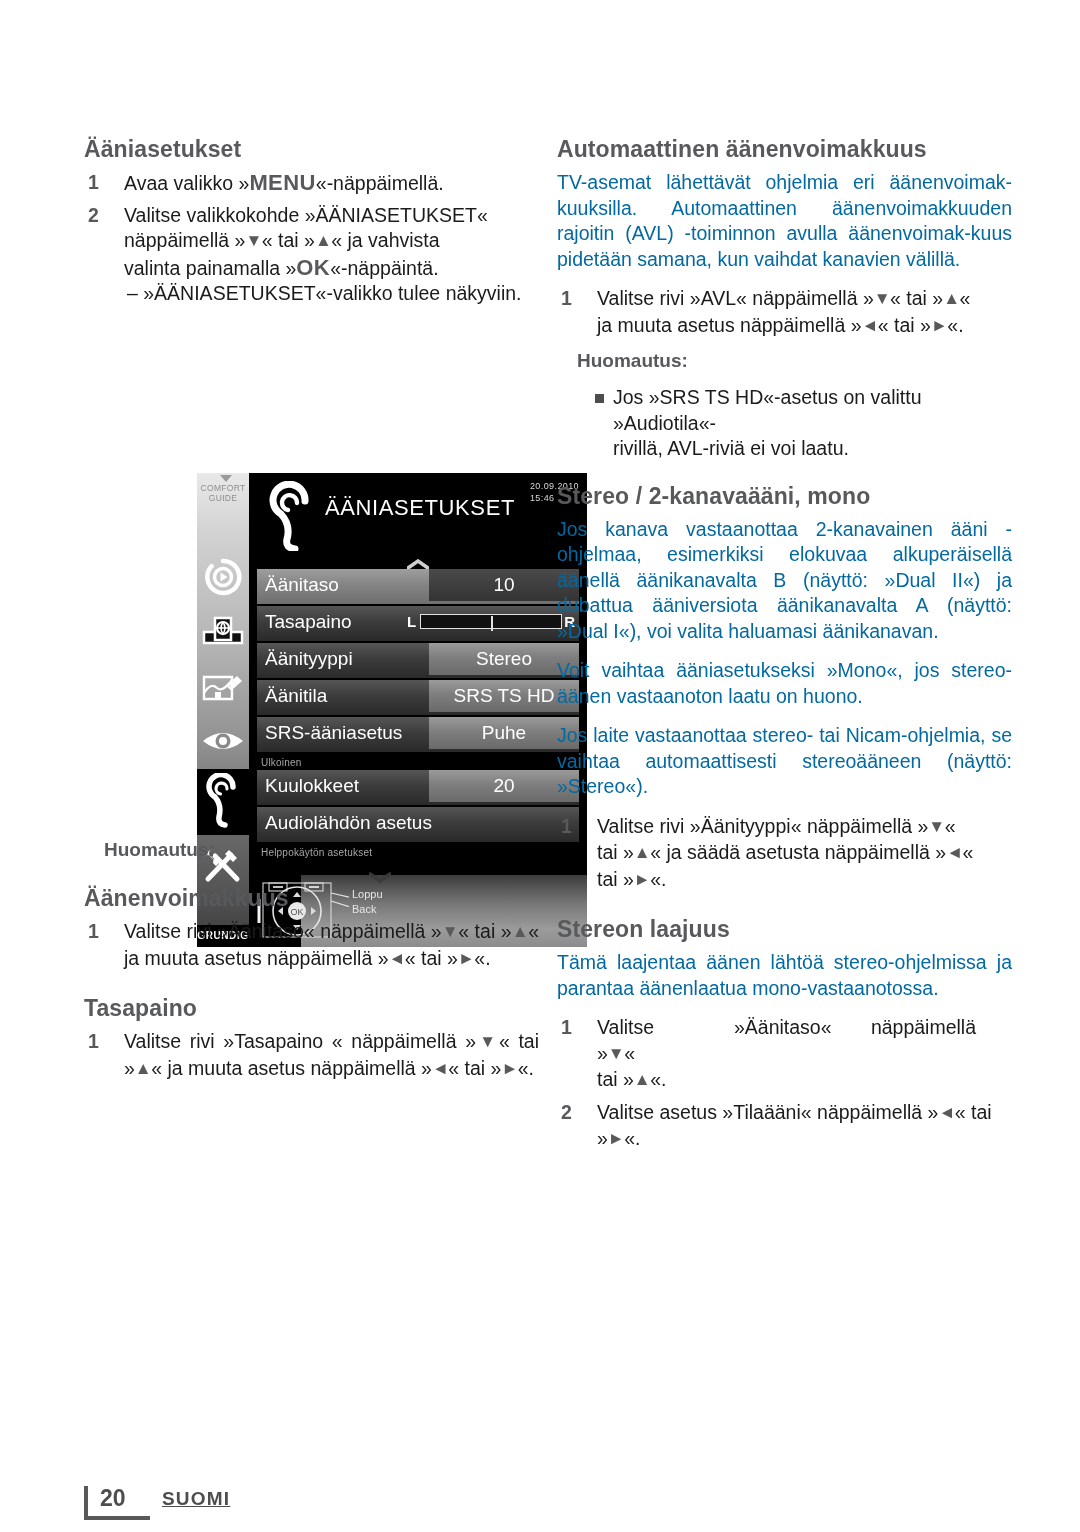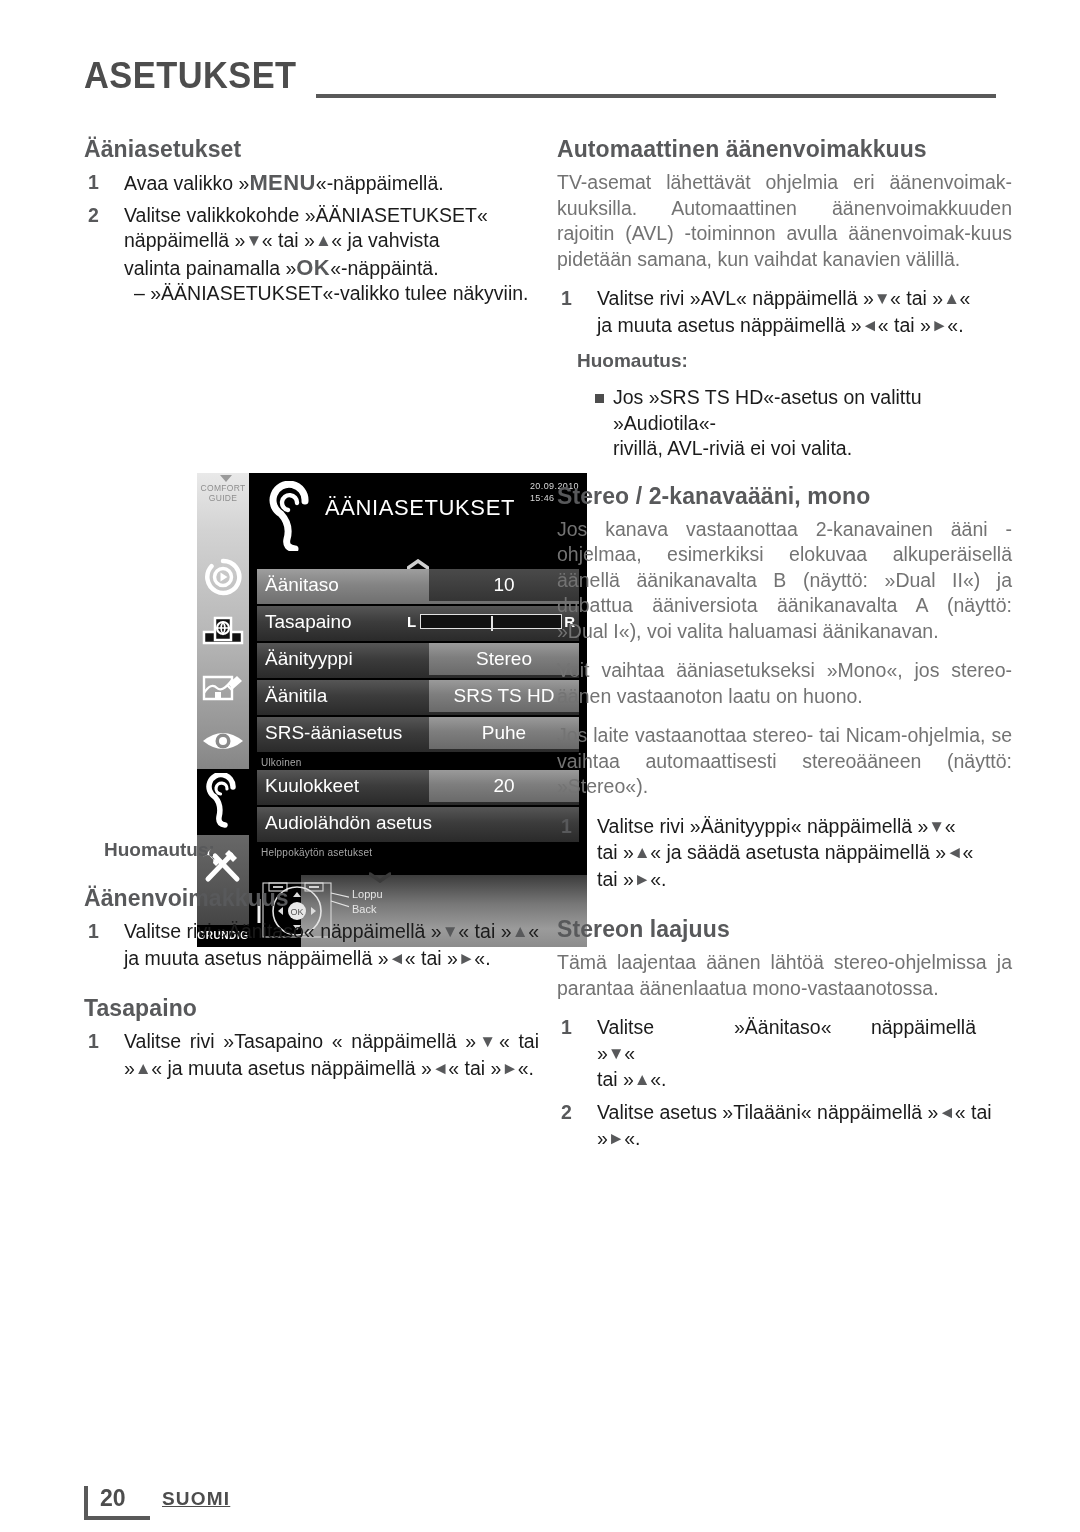--- a/index.html
+++ b/index.html
@@ -34,36 +34,36 @@
   h2.sec{
     font-size:23px;font-weight:bold;color:#58595b;
     margin:0 0 7px 0;line-height:28px;letter-spacing:0.1px;
   }
   h3.note-h{
     font-size:19px;font-weight:bold;color:#58595b;
     margin:10px 0 3px 0;line-height:24px;
   }
   p.body{
     font-size:19.5px;line-height:25.5px;margin:0 0 14px 0;
-    text-align:justify;color:#737373;
+    text-align:justify;color:#0369a1;
   }
 
   
   .step{position:relative;padding-left:40px;margin:0 0 6px 0;}
   .step .num{
     position:absolute;left:4px;top:0;width:22px;
     font-size:19.5px;font-weight:bold;color:#58595b;line-height:25.5px;
   }
   .step .txt{
     font-size:19.5px;line-height:25.5px;display:block;color:#1b1b1b;
   }
   .step .txt.just{text-align:justify;}
   .sub{
     display:block;font-size:19.5px;line-height:25.5px;
-    margin-left:10px;text-indent:-13px;padding-left:13px;
+    margin-left:3px;text-indent:-13px;padding-left:13px;
   }
 
   
   .bul{position:relative;padding-left:36px;margin:12px 0 4px 0;}
   .bul .sq{
     position:absolute;left:18px;top:9px;width:9px;height:9px;background:#4d4d4d;
   }
   .bul .txt{font-size:19.5px;line-height:25.5px;display:block;}
   .note-block{padding-left:20px;}
   .kbd-big{font-weight:bold;color:#58595b;font-size:22px;letter-spacing:0.4px;}
@@ -168,24 +168,20 @@
   .footer-lang{
     position:absolute;left:78px;top:2px;font-size:19px;font-weight:bold;
     color:#4d4d4d;letter-spacing:1.2px;text-decoration:underline;
   }
 </style>
 </head>
 <body>
 
 <div class="page">
 
-  <div class="header">
-    <span class="header-title">ASETUKSET</span>
-    <div class="header-rule"></div>
-  </div>
 
   <div class="col col-left">
 
     <h2 class="sec">Ääniasetukset</h2>
 
     <div class="step">
       <span class="num">1</span>
       <span class="txt"><span>Avaa valikko »</span><span class="kbd-big">MENU</span><span>«-näppäimellä.</span></span>
     </div>
 
@@ -402,21 +398,21 @@
 
     <div class="step">
       <span class="num">1</span>
       <span class="txt"><span>Valitse rivi »AVL« näppäimellä »</span><span class="arw">▼</span><span>« tai »</span><span class="arw">▲</span><span>«</span><br><span>ja muuta asetus näppäimellä »</span><span class="arw">◄</span><span>« tai »</span><span class="arw">►</span><span>«.</span></span>
     </div>
 
     <div class="note-block">
       <h3 class="note-h">Huomautus:</h3>
       <div class="bul">
         <span class="sq"></span>
-        <span class="txt"><span>Jos »SRS TS HD«-asetus on valittu »Audiotila«-</span><br><span>rivillä, AVL-riviä ei voi valita.</span></span>
+        <span class="txt"><span>Jos »SRS TS HD«-asetus on valittu »Audiotila«-</span><br><span>rivillä, AVL-riviä ei voi laatu.</span></span>
       </div>
     </div>
 
     <h2 class="sec" style="margin-top:20px;">Stereo / 2-kanavaääni, mono</h2>
     <p class="body">Jos kanava vastaanottaa 2-kanavainen ääni -ohjelmaa, esimerkiksi elokuvaa alkuperäisellä äänellä äänikanavalta B (näyttö: »Dual II«) ja dubattua ääniversiota äänikanavalta A (näyttö: »Dual I«), voi valita haluamasi äänikanavan.</p>
     <p class="body">Voit vaihtaa ääniasetukseksi »Mono«, jos stereo-äänen vastaanoton laatu on huono.</p>
     <p class="body">Jos laite vastaanottaa stereo- tai Nicam-ohjelmia, se vaihtaa automaattisesti stereoääneen (näyttö: »Stereo«).</p>
 
     <div class="step">
       <span class="num">1</span>

